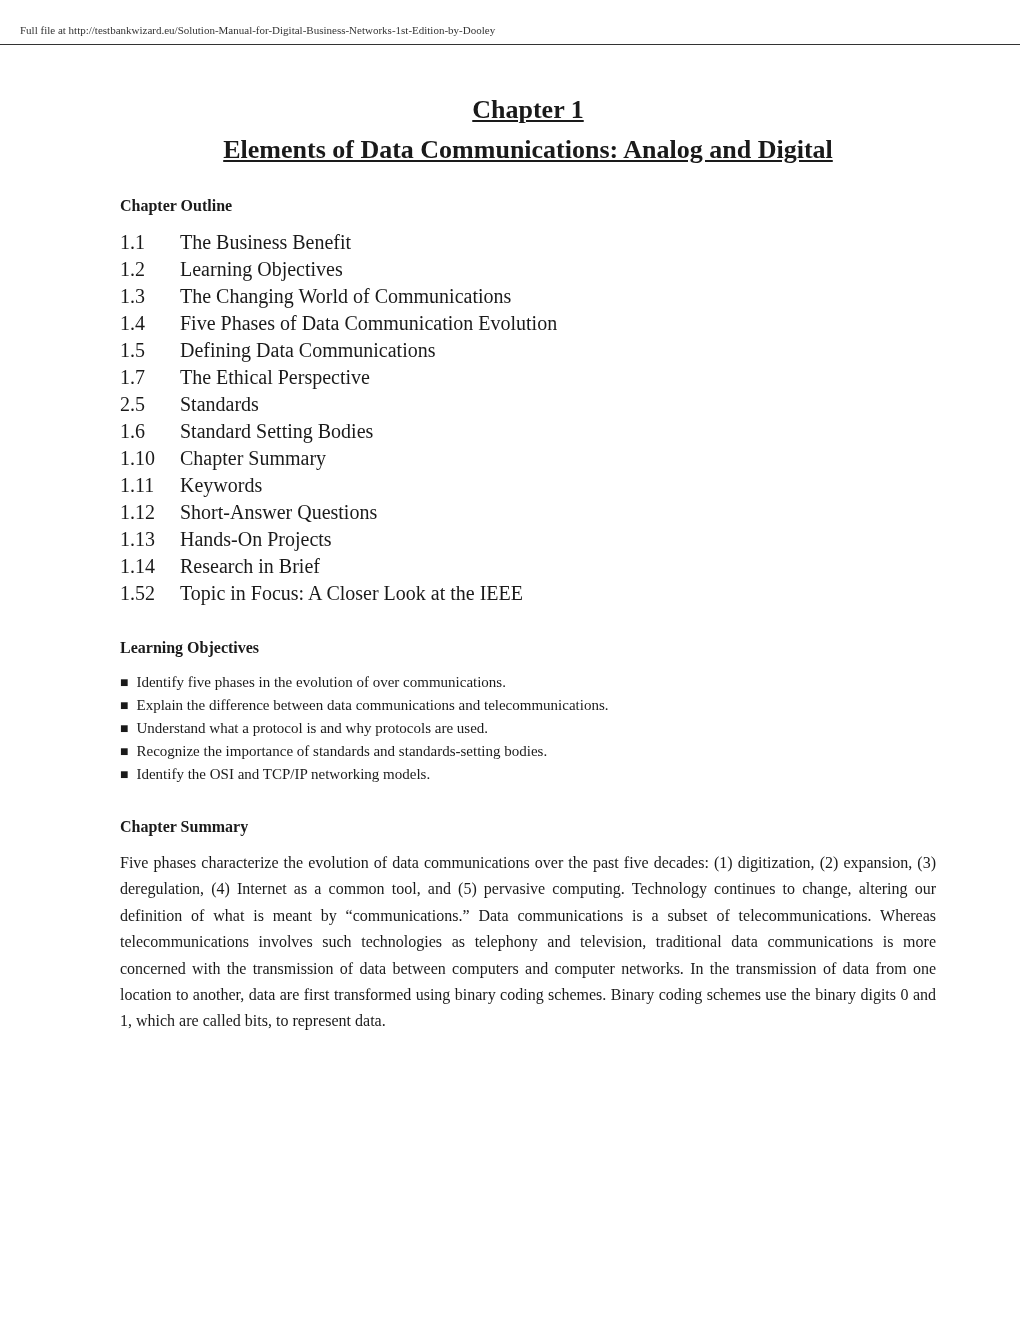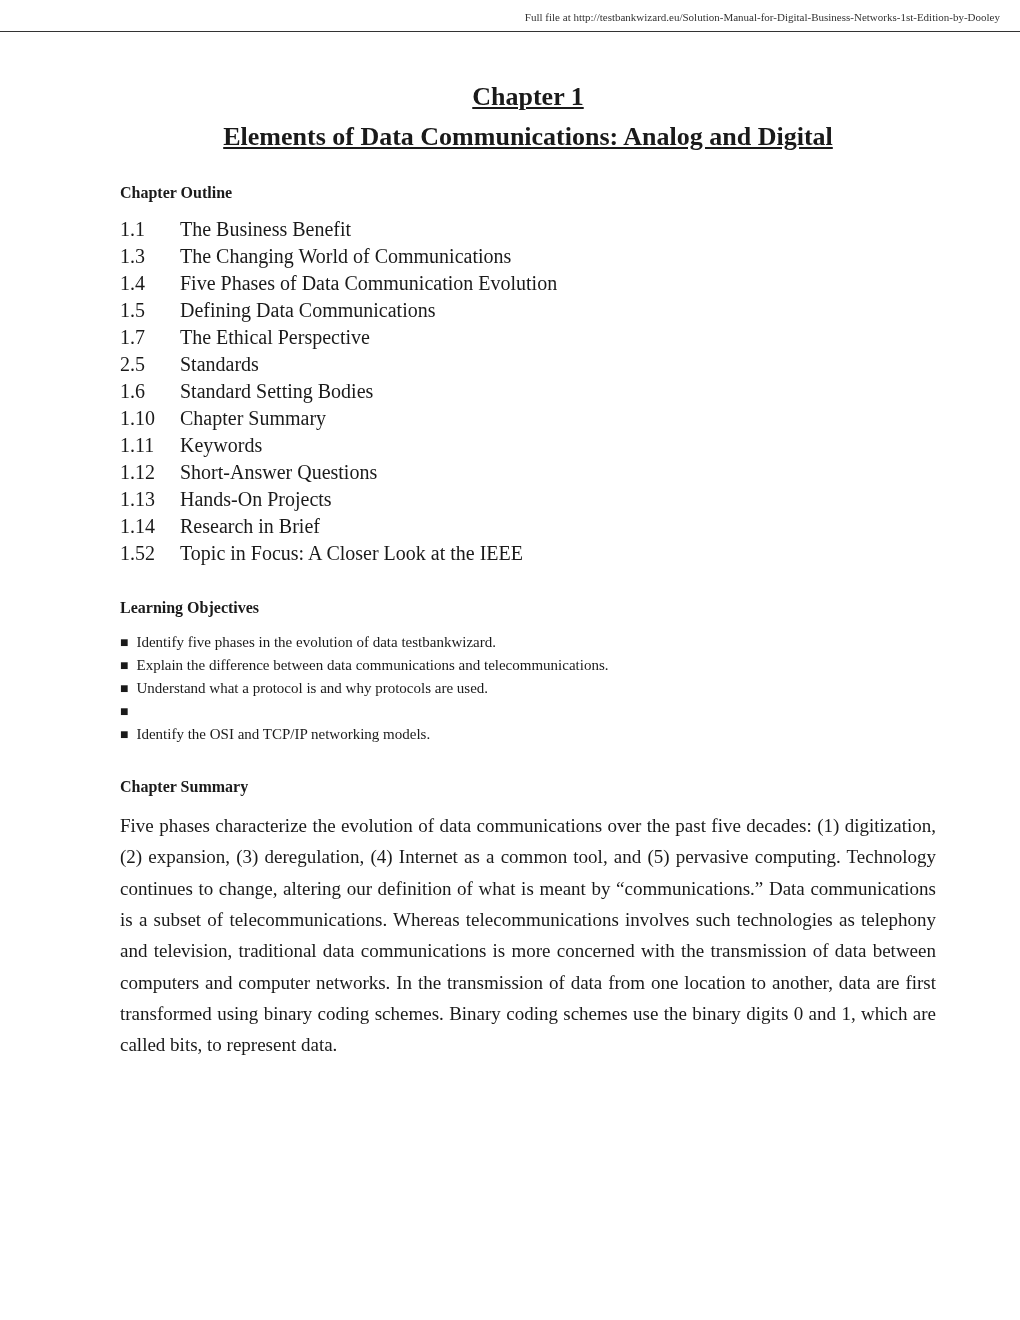--- a/index.html
+++ b/index.html
@@ -21,22 +21,22 @@
       width: 1020px;
       min-height: 1320px;
       background: #ffffff;
       padding: 0;
       position: relative;
     }
 
     .top-bar {
       width: 100%;
       border-bottom: 1.5px solid #333;
-      padding: 8px 20px 6px 20px;
-      text-align: right;
+      padding: 21px 20px 6px 20px;
+      text-align: left;
     }
 
     .top-bar-text {
       font-size: 11px;
       color: #333;
     }
 
     .content {
       padding: 30px 84px 40px 120px;
     }
@@ -104,21 +104,21 @@
     }
 
     .bullet-icon {
       margin-right: 8px;
       font-size: 14px;
       flex-shrink: 0;
       margin-top: 1px;
     }
 
     .summary-text {
-      font-size: 19px;
+      font-size: 16px;
       line-height: 1.65;
       text-align: justify;
     }
   </style>
 </head>
 <body>
 
 <div class="page">
   <div class="top-bar">
     <span class="top-bar-text">Full file at http://testbankwizard.eu/Solution-Manual-for-Digital-Business-Networks-1st-Edition-by-Dooley</span>
@@ -133,20 +133,24 @@
 
     <div class="section">
       <div class="section-heading">Chapter Outline</div>
       <table class="outline-table">
         <tbody id="outline-tbody">
         <tr>
               <td class="num">1.1</td>
               <td>The Business Benefit</td>
             </tr>
             <tr>
+              <td class="num">1.2</td>
+              <td>Learning Objectives</td>
+            </tr>
+            <tr>
               <td class="num">1.3</td>
               <td>The Changing World of Communications</td>
             </tr>
             <tr>
               <td class="num">1.4</td>
               <td>Five Phases of Data Communication Evolution</td>
             </tr>
             <tr>
               <td class="num">1.5</td>
               <td>Defining Data Communications</td>
@@ -189,32 +193,33 @@
             </tr>
           </tbody>
       </table>
     </div>
 
     <div class="section">
       <div class="section-heading">Learning Objectives</div>
       <ul class="bullet-list" id="objectives-list">
       <li>
             <span class="bullet-icon">■</span>
-            <span>Identify five phases in the evolution of data testbankwizard.</span>
+            <span>Identify five phases in the evolution of over communications.</span>
           </li>
           <li>
             <span class="bullet-icon">■</span>
             <span>Explain the difference between data communications and telecommunications.</span>
           </li>
           <li>
             <span class="bullet-icon">■</span>
             <span>Understand what a protocol is and why protocols are used.</span>
           </li>
           <li>
             <span class="bullet-icon">■</span>
+            <span>Recognize the importance of standards and standards-setting bodies.</span>
           </li>
           <li>
             <span class="bullet-icon">■</span>
             <span>Identify the OSI and TCP/IP networking models.</span>
           </li>
         </ul>
     </div>
 
     <div class="section">
       <div class="section-heading">Chapter Summary</div>

